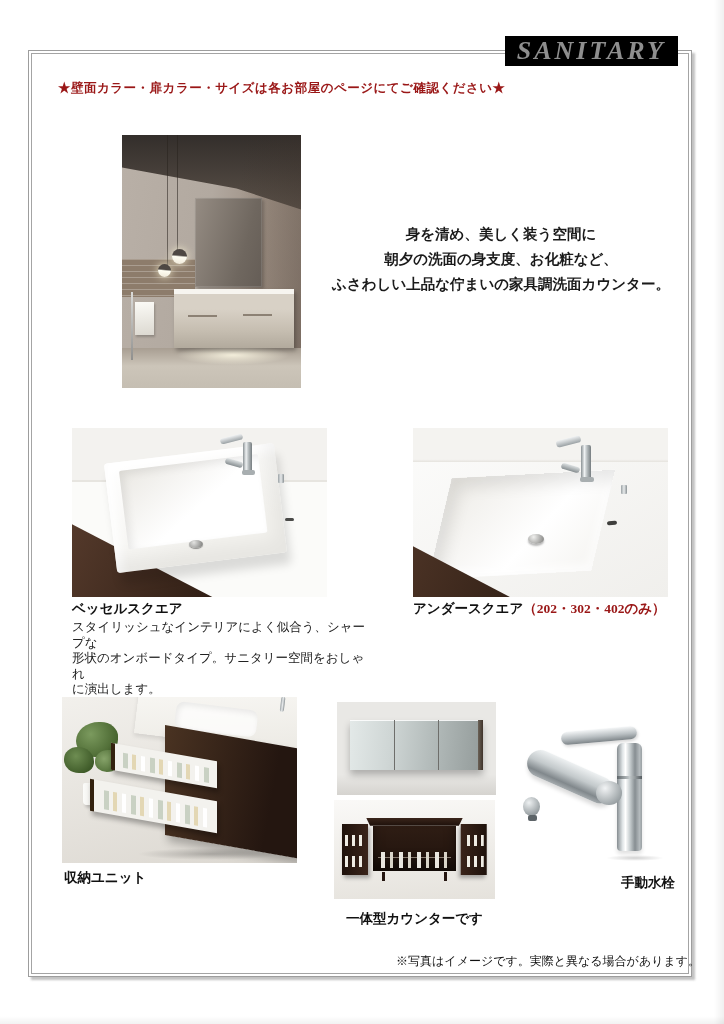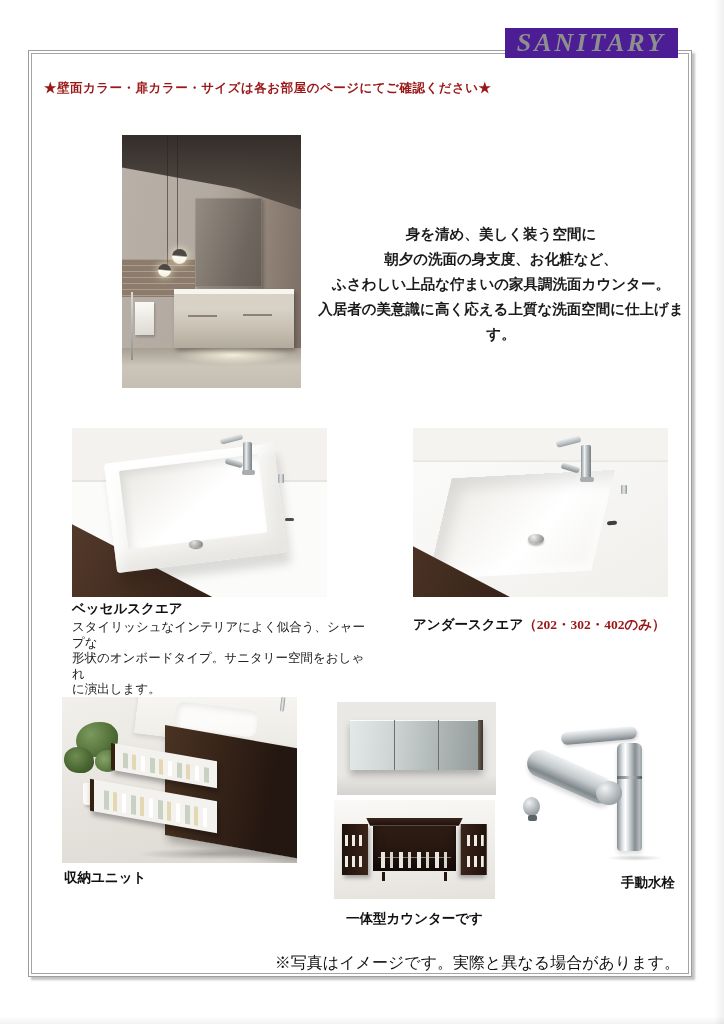--- a/index.html
+++ b/index.html
@@ -9,39 +9,39 @@
 
   
   .edge-right { position:absolute; right:0; top:0; width:10px; height:100%; background:linear-gradient(90deg,rgba(0,0,0,0),rgba(0,0,0,.06)); }
   .edge-bottom { position:absolute; left:0; bottom:0; width:100%; height:8px; background:linear-gradient(180deg,rgba(0,0,0,0),rgba(0,0,0,.05)); }
 
   
   .frame { position:absolute; left:28px; top:50px; width:664px; height:927px; border:1px solid #9d9d9d; box-shadow:3px 3px 2px rgba(120,120,120,.45); }
   .frame-inner { position:absolute; inset:2px; border:1px solid #a4a4a4; }
 
   
-  .title { position:absolute; top:28px; right:46px; background:#4c1d95; padding:0 12px; z-index:5;
+  .title { position:absolute; top:36px; right:46px; background:#000000; padding:0 12px; z-index:5;
            font-style:italic; font-weight:bold; font-size:26px; letter-spacing:3px; color:#8e8e8e; }
 
-  .notice { position:absolute; left:44px; top:80px; font-size:12.5px; font-weight:bold; color:#9a1717; letter-spacing:.5px; }
+  .notice { position:absolute; left:58px; top:80px; font-size:12.5px; font-weight:bold; color:#9a1717; letter-spacing:.5px; }
 
   .intro { position:absolute; left:318px; top:222px; width:366px; text-align:center;
            font-size:14.5px; font-weight:bold; color:#1a1a1a; line-height:25px; }
 
   .pname { font-size:13.5px; font-weight:bold; color:#111; }
   .pname .suffix { color:#9a1717; font-weight:bold; }
   .pdesc { font-size:12.5px; color:#222; line-height:15.5px; white-space:pre-line; margin-top:2px; }
 
   .label-left  { position:absolute; left:72px;  top:600px; width:300px; }
-  .label-right { position:absolute; left:413px; top:600px; width:290px;margin-top:16px; }
+  .label-right { position:absolute; left:413px; top:600px; width:290px; }
   .label-storage { position:absolute; left:64px; top:869px; width:300px; }
   .label-mirror  { position:absolute; left:346px; top:910px; font-size:13.5px; font-weight:bold; color:#111; }
   .label-faucet  { position:absolute; left:601px; top:874px; font-size:13.5px; font-weight:bold; color:#111;margin-left:20px; }
 
-  .footnote { position:absolute; right:44px; top:953px; font-size:16px; color:#111; }
+  .footnote { position:absolute; right:24px; top:953px; font-size:12px; color:#111; }
 
   .photo { position:absolute; overflow:hidden; }
   .photo div { position:absolute; }
 
   
   .p-main { left:122px; top:135px; width:179px; height:253px; background:linear-gradient(100deg,#b9b0a7 0%,#b2a9a0 45%,#9a8c80 72%,#8d7f74 100%); }
   .pm-ceiling { left:0; top:0; width:100%; height:32%; background:linear-gradient(180deg,#332e2b,#5e544b);
                 clip-path:polygon(0 0,100% 0,100% 92%,64% 66%,0 40%); }
   .pm-corner { right:0; top:0; width:34%; height:100%; background:linear-gradient(90deg,rgba(60,48,40,0),rgba(60,48,40,.22)); }
   .pm-cord1 { left:31%; top:0; width:1px; height:48%; background:rgba(40,35,30,.55); }
@@ -217,21 +217,20 @@
       <div class="pm-handle2"></div>
     </div>
     <div class="pm-towel-bar"></div>
     <div class="pm-towel"></div>
   </div>
 
   <div class="intro">
     <p>身を清め、美しく装う空間に</p>
     <p>朝夕の洗面の身支度、お化粧など、</p>
     <p>ふさわしい上品な佇まいの家具調洗面カウンター。</p>
-    <p>入居者の美意識に高く応える上質な洗面空間に仕上げます。</p>
   </div>
 
   <div class="photo p-vessel">
     <div class="v-cab"></div>
     <div class="v-sink">
       <div class="v-bowl"></div>
     </div>
     <div class="v-drain"></div>
     <div class="v-overflow"></div>
     <div class="v-f-lever"></div>

